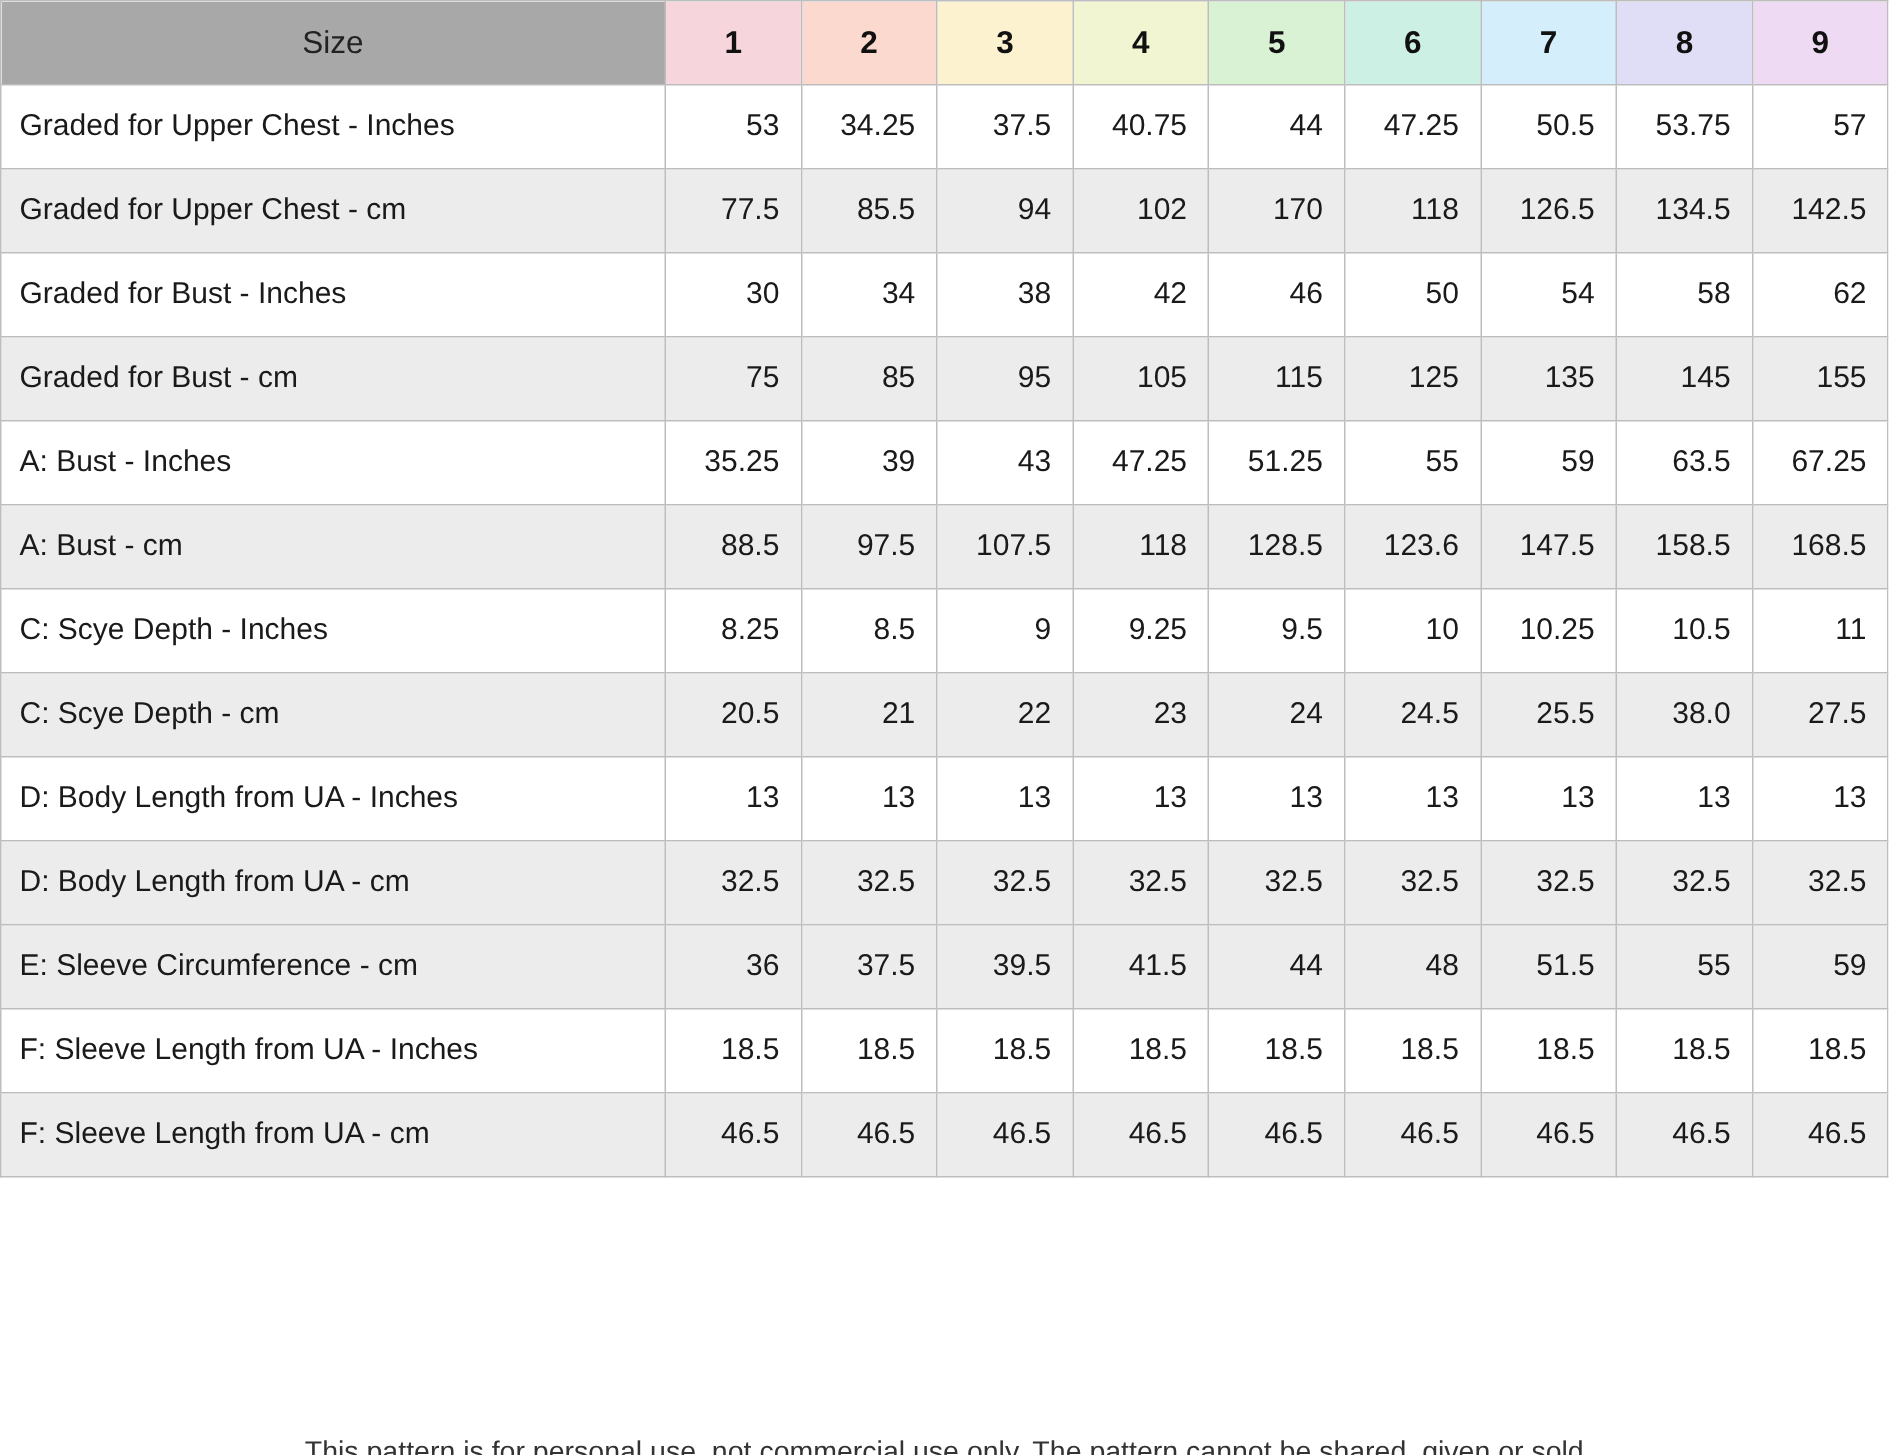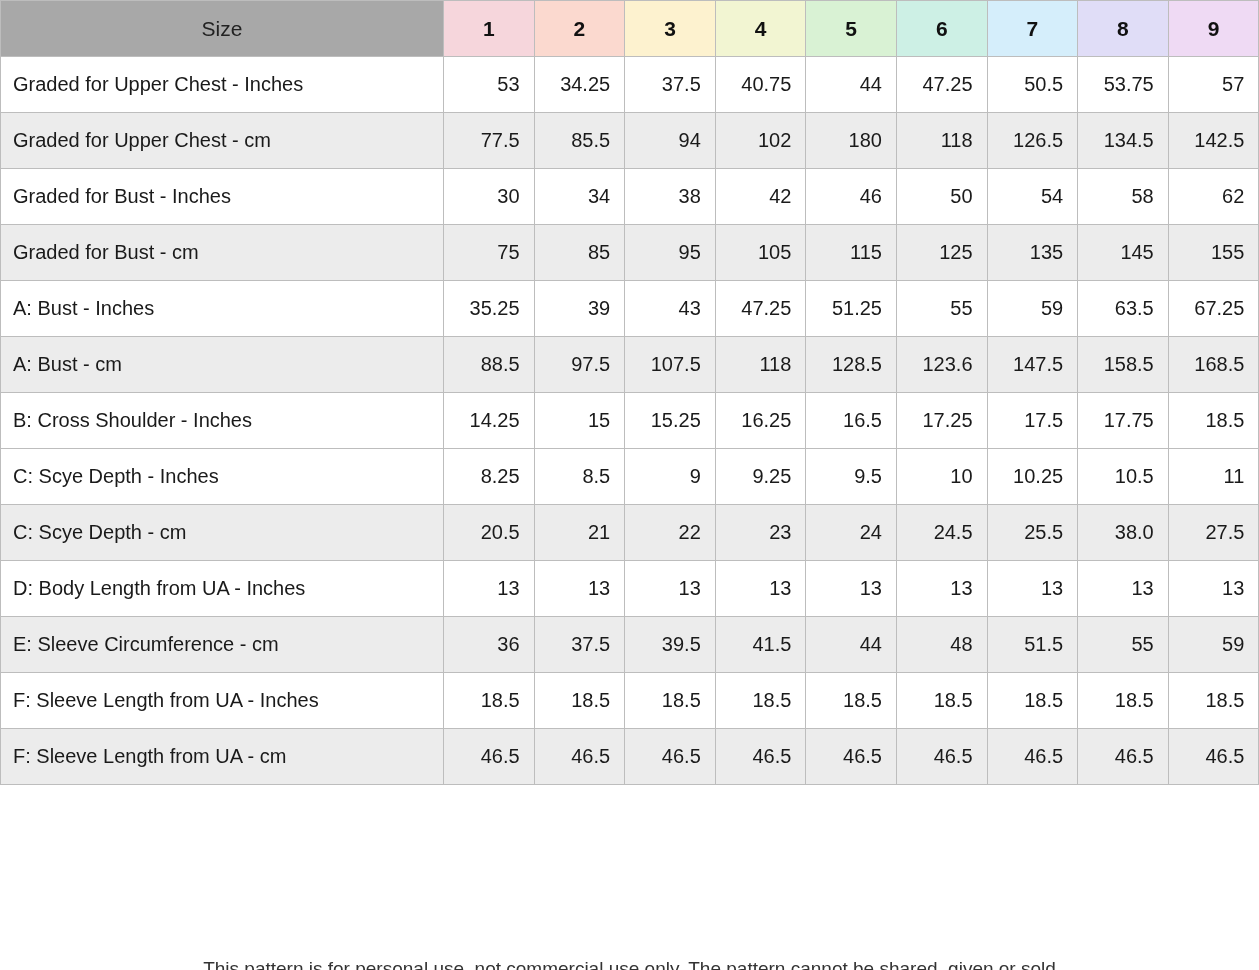--- a/index.html
+++ b/index.html
@@ -122,21 +122,21 @@
           <td class="value">50.5</td>
           <td class="value">53.75</td>
           <td class="value">57</td>
         </tr>
         <tr class="alt">
           <td class="row-label">Graded for Upper Chest - cm</td>
           <td class="value">77.5</td>
           <td class="value">85.5</td>
           <td class="value">94</td>
           <td class="value">102</td>
-          <td class="value">180</td>
+          <td class="value">170</td>
           <td class="value">118</td>
           <td class="value">126.5</td>
           <td class="value">134.5</td>
           <td class="value">142.5</td>
         </tr>
         <tr class="plain">
           <td class="row-label">Graded for Bust - Inches</td>
           <td class="value">30</td>
           <td class="value">34</td>
           <td class="value">38</td>
@@ -177,32 +177,20 @@
           <td class="value">97.5</td>
           <td class="value">107.5</td>
           <td class="value">118</td>
           <td class="value">128.5</td>
           <td class="value">123.6</td>
           <td class="value">147.5</td>
           <td class="value">158.5</td>
           <td class="value">168.5</td>
         </tr>
         <tr class="plain">
-          <td class="row-label">B: Cross Shoulder - Inches</td>
-          <td class="value">14.25</td>
-          <td class="value">15</td>
-          <td class="value">15.25</td>
-          <td class="value">16.25</td>
-          <td class="value">16.5</td>
-          <td class="value">17.25</td>
-          <td class="value">17.5</td>
-          <td class="value">17.75</td>
-          <td class="value">18.5</td>
-        </tr>
-        <tr class="plain">
           <td class="row-label">C: Scye Depth - Inches</td>
           <td class="value">8.25</td>
           <td class="value">8.5</td>
           <td class="value">9</td>
           <td class="value">9.25</td>
           <td class="value">9.5</td>
           <td class="value">10</td>
           <td class="value">10.25</td>
           <td class="value">10.5</td>
           <td class="value">11</td>
@@ -225,20 +213,32 @@
           <td class="value">13</td>
           <td class="value">13</td>
           <td class="value">13</td>
           <td class="value">13</td>
           <td class="value">13</td>
           <td class="value">13</td>
           <td class="value">13</td>
           <td class="value">13</td>
         </tr>
         <tr class="alt">
+          <td class="row-label">D: Body Length from UA - cm</td>
+          <td class="value">32.5</td>
+          <td class="value">32.5</td>
+          <td class="value">32.5</td>
+          <td class="value">32.5</td>
+          <td class="value">32.5</td>
+          <td class="value">32.5</td>
+          <td class="value">32.5</td>
+          <td class="value">32.5</td>
+          <td class="value">32.5</td>
+        </tr>
+        <tr class="alt">
           <td class="row-label">E: Sleeve Circumference - cm</td>
           <td class="value">36</td>
           <td class="value">37.5</td>
           <td class="value">39.5</td>
           <td class="value">41.5</td>
           <td class="value">44</td>
           <td class="value">48</td>
           <td class="value">51.5</td>
           <td class="value">55</td>
           <td class="value">59</td>

